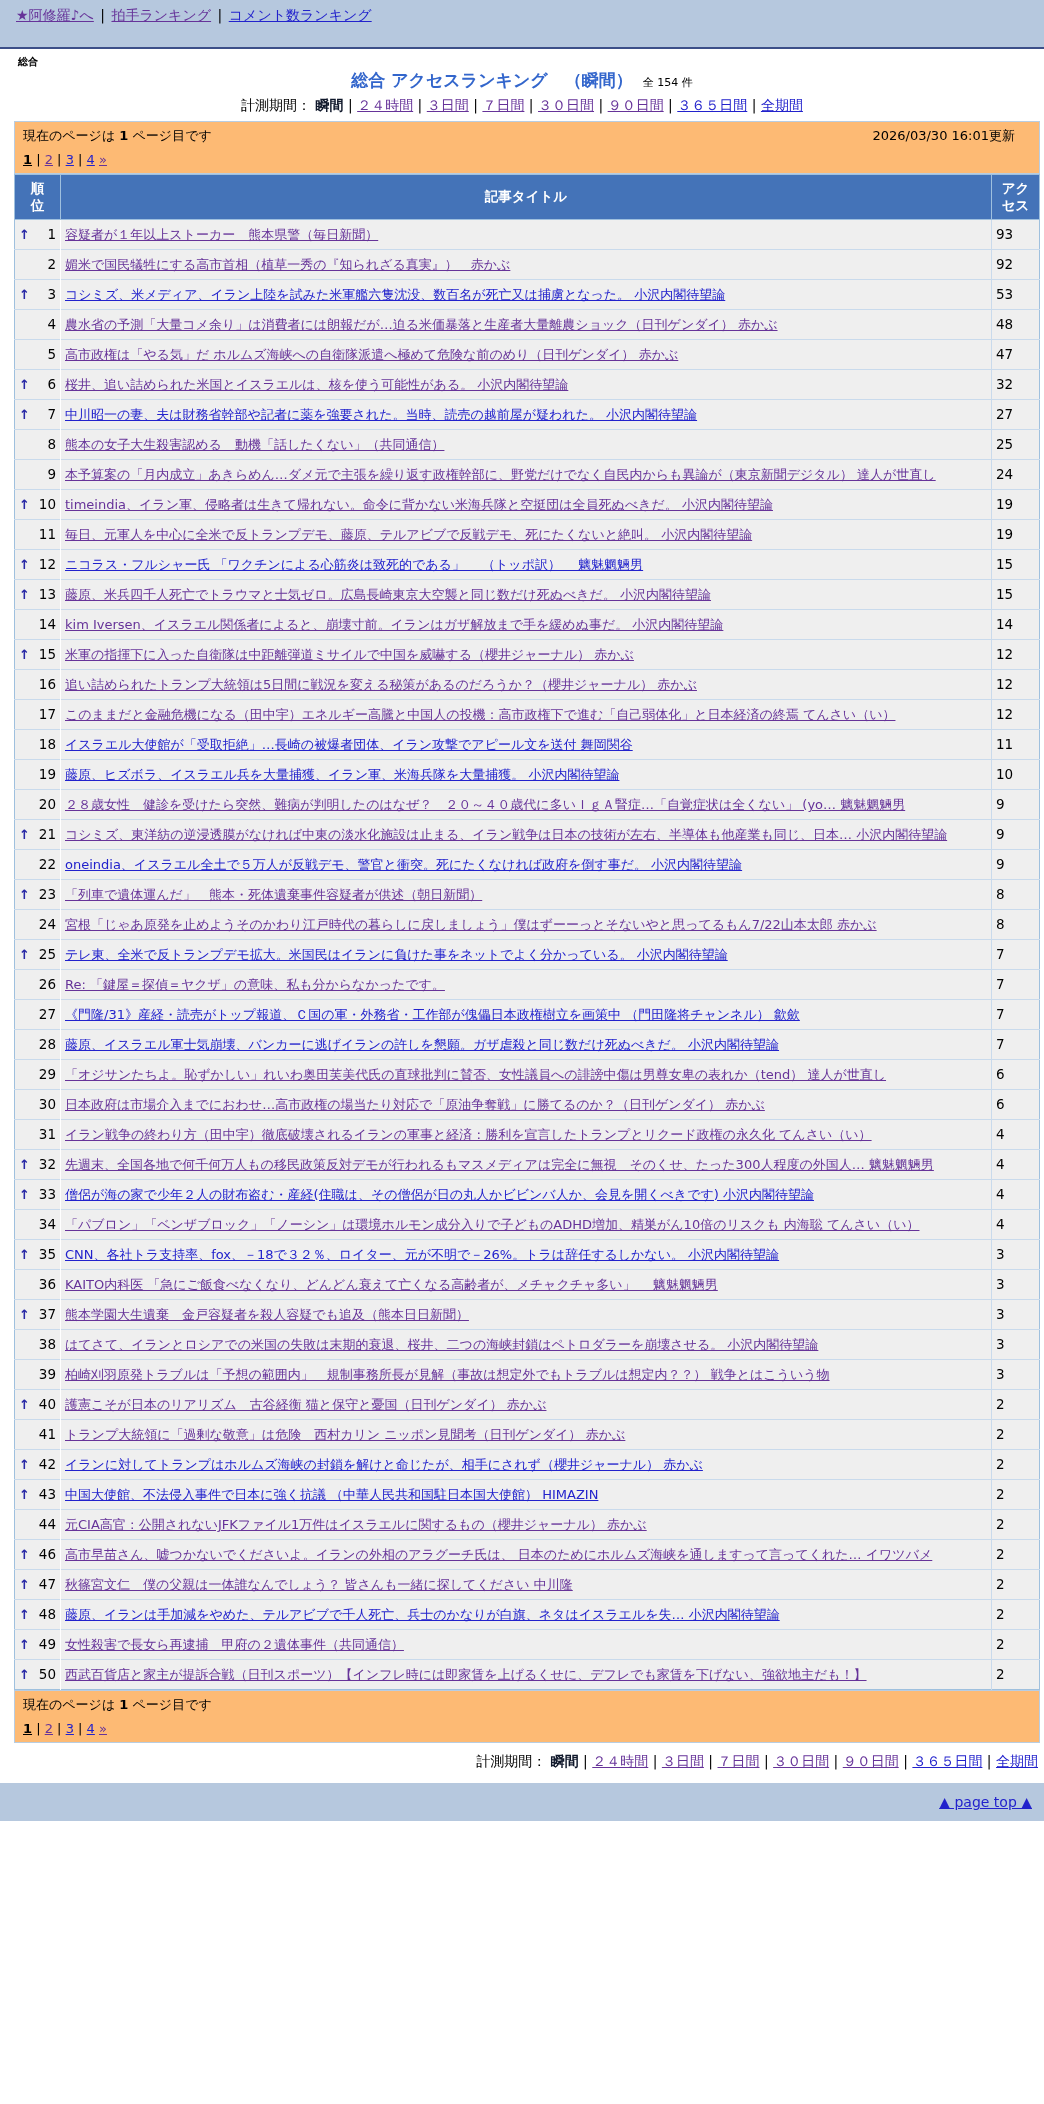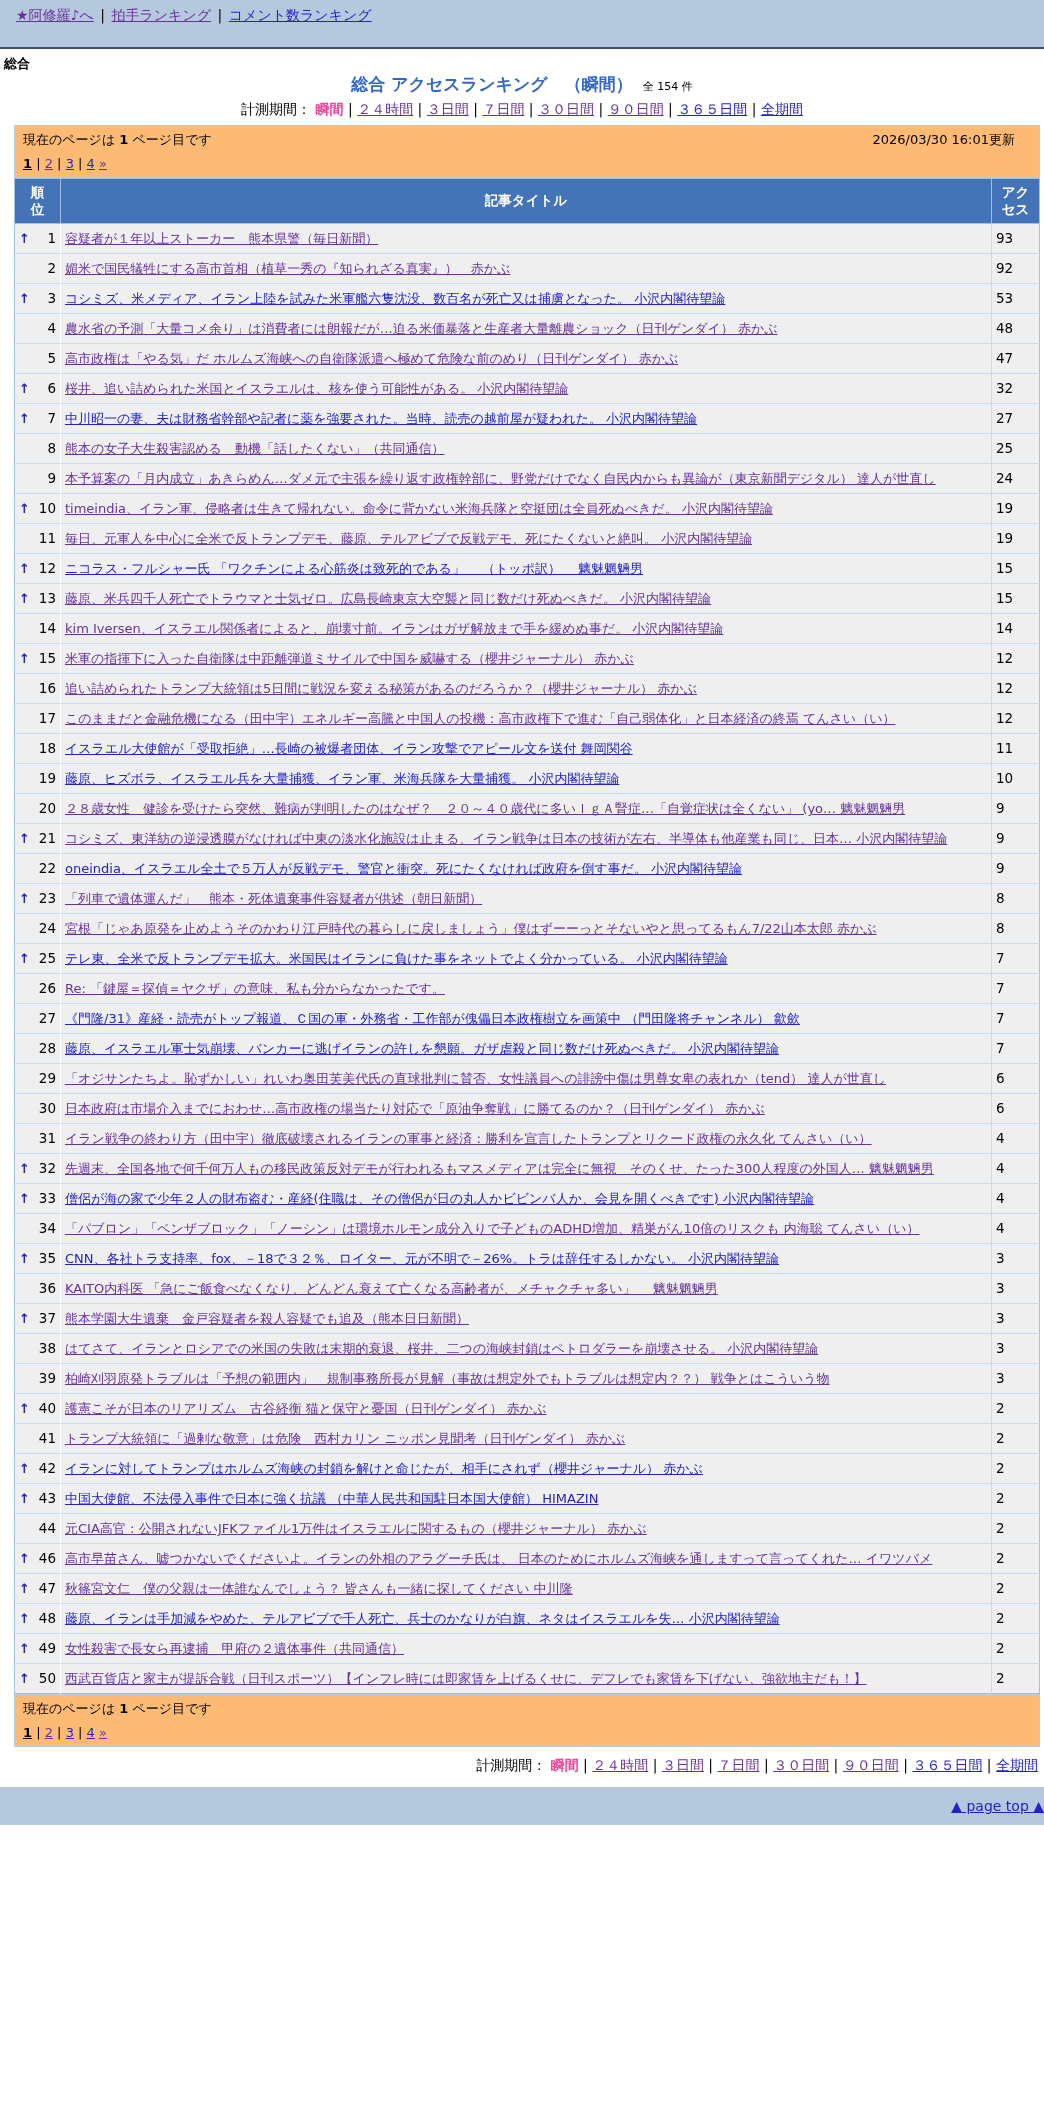--- a/index.html
+++ b/index.html
@@ -5,49 +5,49 @@
   html,body{margin:0;padding:0;background:#fff;}
   body{width:1044px;font-family:"DejaVu Sans",sans-serif;color:#000;font-size:13px;}
   a{text-decoration:underline;cursor:pointer;}
   a.link{color:#2222cc;}
   a.visited{color:#663399;}
 
   
   .topbar{background:#b6c8de;border-bottom:2px solid #3c4f88;padding:7px 10px 22px 14px;font-size:14px;}
   .topbar a{margin:0 2px;}
 
-  .section-label{font-size:13px;font-weight:bold;padding:6px 0 0 4px;}
+  .section-label{font-size:10px;font-weight:bold;padding:6px 0 0 18px;}
 
   .title-line{text-align:center;margin-top:0;}
   .title-main{font-size:17px;font-weight:bold;color:#3366cc;}
   .title-count{font-size:11px;color:#000;margin-left:10px;text-align:center;}
 
   .period-line{text-align:center;font-size:14px;margin:5px 0 6px 0;}
-  .period-line b{color:#ec4899;}
+  .period-line b{color:#0f172a;}
   .period-line.bottom{text-align:right;margin:10px 2px 12px 0;}
 
   .main{margin:0 4px 0 14px;}
 
   .infobox{background:#fdba74;border:1px solid #b8cde2;padding:5px 8px 6px 8px;position:relative;}
   .infobox .updated{position:absolute;top:5px;right:24px;}
   .pager-links{margin-top:7px;}
   .pg-current{font-weight:bold;text-decoration:underline;color:#000;}
 
   table.rank{width:100%;border-collapse:collapse;border:1px solid #9fc0de;table-layout:fixed;}
   table.rank th{background:#4473b8;color:#fff;font-weight:bold;font-size:13.5px;padding:5px 2px;border:1px solid #9fc0de;text-align:center;}
   th .lines{white-space:pre-line;line-height:17px;}
   col.c1{width:46px;} col.c3{width:48px;}
   table.rank td{background:#efefef;border-top:1px solid #c9daec;padding:5px 4px;vertical-align:middle;line-height:19px;}
   td.c-rank{padding:5px 3px 5px 2px;border-right:1px solid #fff;}
   td.c-rank .arrow{color:#2929a6;font-weight:bold;float:left;width:14px;font-size:13px;}
   td.c-rank .rnum{display:block;text-align:right;font-size:13.5px;}
   td.c-title{padding-left:4px;word-break:break-all;}
   td.c-access{text-align:left;border-left:1px solid #c9daec;font-size:13.5px;background:#f1f1f1;}
 
-  .pagetop-bar{background:#b6c8de;text-align:right;padding:11px 0;font-size:14px;margin-top:2px;margin-bottom:12px;}
+  .pagetop-bar{background:#b6c8de;text-align:right;padding:11px 12px;font-size:14px;margin-top:2px;margin-bottom:12px;}
 </style>
 </head>
 <body>
 
 <div class="topbar">
   <span><a href="#" class="lnk visited">★阿修羅♪へ</a> | <a href="#" class="lnk visited">拍手ランキング</a> | <a href="#" class="lnk link">コメント数ランキング</a></span>
 </div>
 
 <div class="section-label">総合</div>
 

